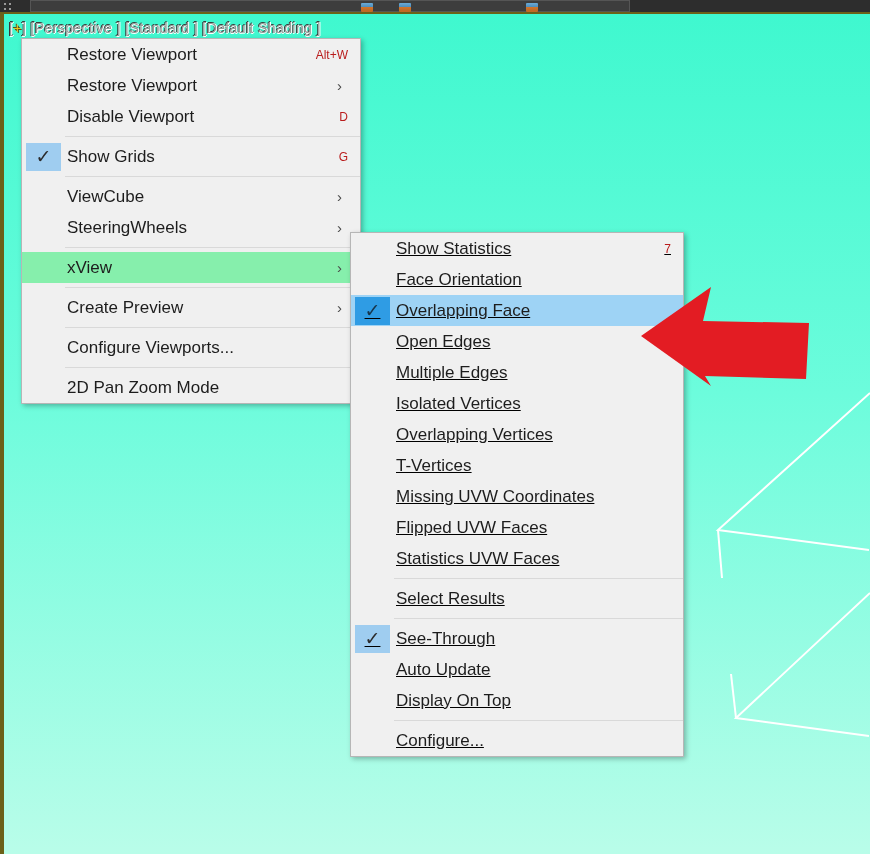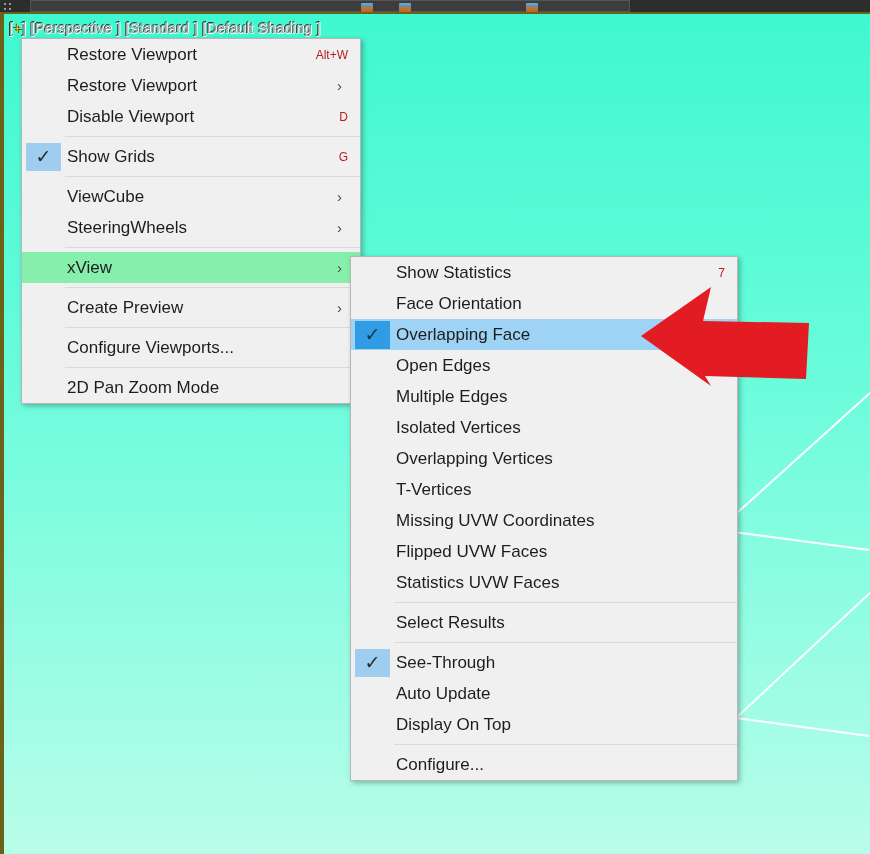--- a/index.html
+++ b/index.html
@@ -59,21 +59,21 @@
   
   .menu{
     position:absolute;
     background:#f0f0f0;
     border:1px solid #b6b6b6;
     box-shadow:2px 2px 5px rgba(0,0,0,.28);
     box-sizing:border-box;
     z-index:10;
   }
   #menu-viewport{left:21px;top:38px;width:340px;}
-  #menu-xview{left:350px;top:256px;width:388px;}
+  #menu-xview{left:350px;top:232px;width:334px;text-decoration:underline;}
 
   .mi{
     position:relative;display:flex;align-items:center;
     height:31px;cursor:default;
     font-family:"Liberation Sans", sans-serif;
     font-size:17px;color:#1d1d1d;
     white-space:nowrap;
   }
   .mi .gutter{
     width:43px;height:100%;flex:0 0 43px;

